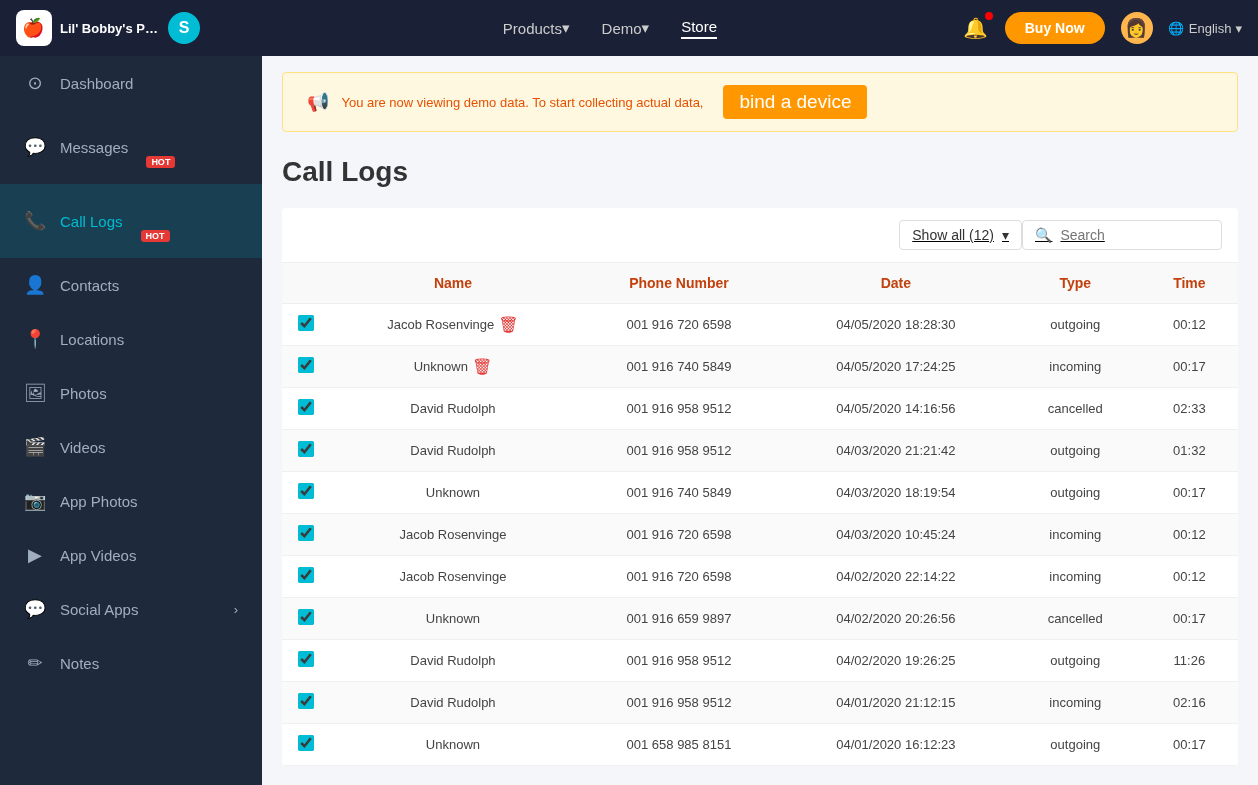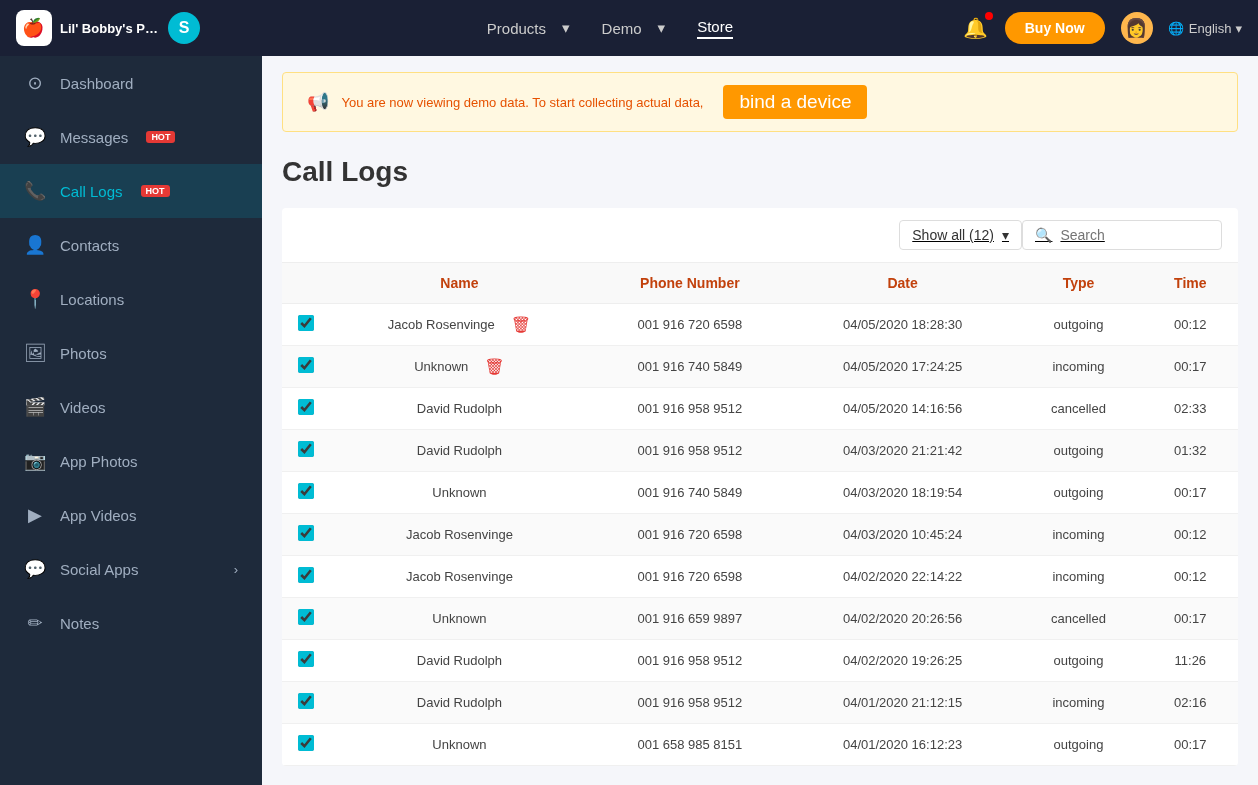--- a/index.html
+++ b/index.html
@@ -52,21 +52,21 @@
       align-items: center;
       justify-content: center;
       gap: 32px;
     }
     .nav-link {
       color: #ccc;
       font-size: 15px;
       cursor: pointer;
       display: flex;
       align-items: center;
-      gap: 16px;
+      gap: 0;
     }
     .nav-link.store {
       color: white;
       border-bottom: 2px solid white;
       padding-bottom: 2px;
     }
     .nav-right {
       display: flex;
       align-items: center;
       gap: 16px;
@@ -146,20 +146,21 @@
       text-align: center;
     }
     .hot-badge {
       background: #e53935;
       color: white;
       font-size: 9px;
       padding: 1px 5px;
       border-radius: 3px;
       margin-left: 4px;
       font-weight: bold;
+      margin-top: 30px;
     }
     .chevron-right {
       margin-left: auto;
       font-size: 13px;
     }
 
     
     .main {
       flex: 1;
       overflow-y: auto;
@@ -298,21 +299,21 @@
     }
     .delete-icon {
       color: #e53935;
       font-size: 16px;
       cursor: pointer;
     }
     .name-cell {
       display: flex;
       align-items: center;
       justify-content: center;
-      gap: 16px;
+      gap: 4px;
     }
   </style>
 </head>
 <body>
 
 <div class="topnav">
   <div class="brand-area">
     <div class="apple-icon">🍎</div>
     <span class="brand-name">Lil' Bobby's Pho...</span>
     <div class="brand-logo">S</div>

